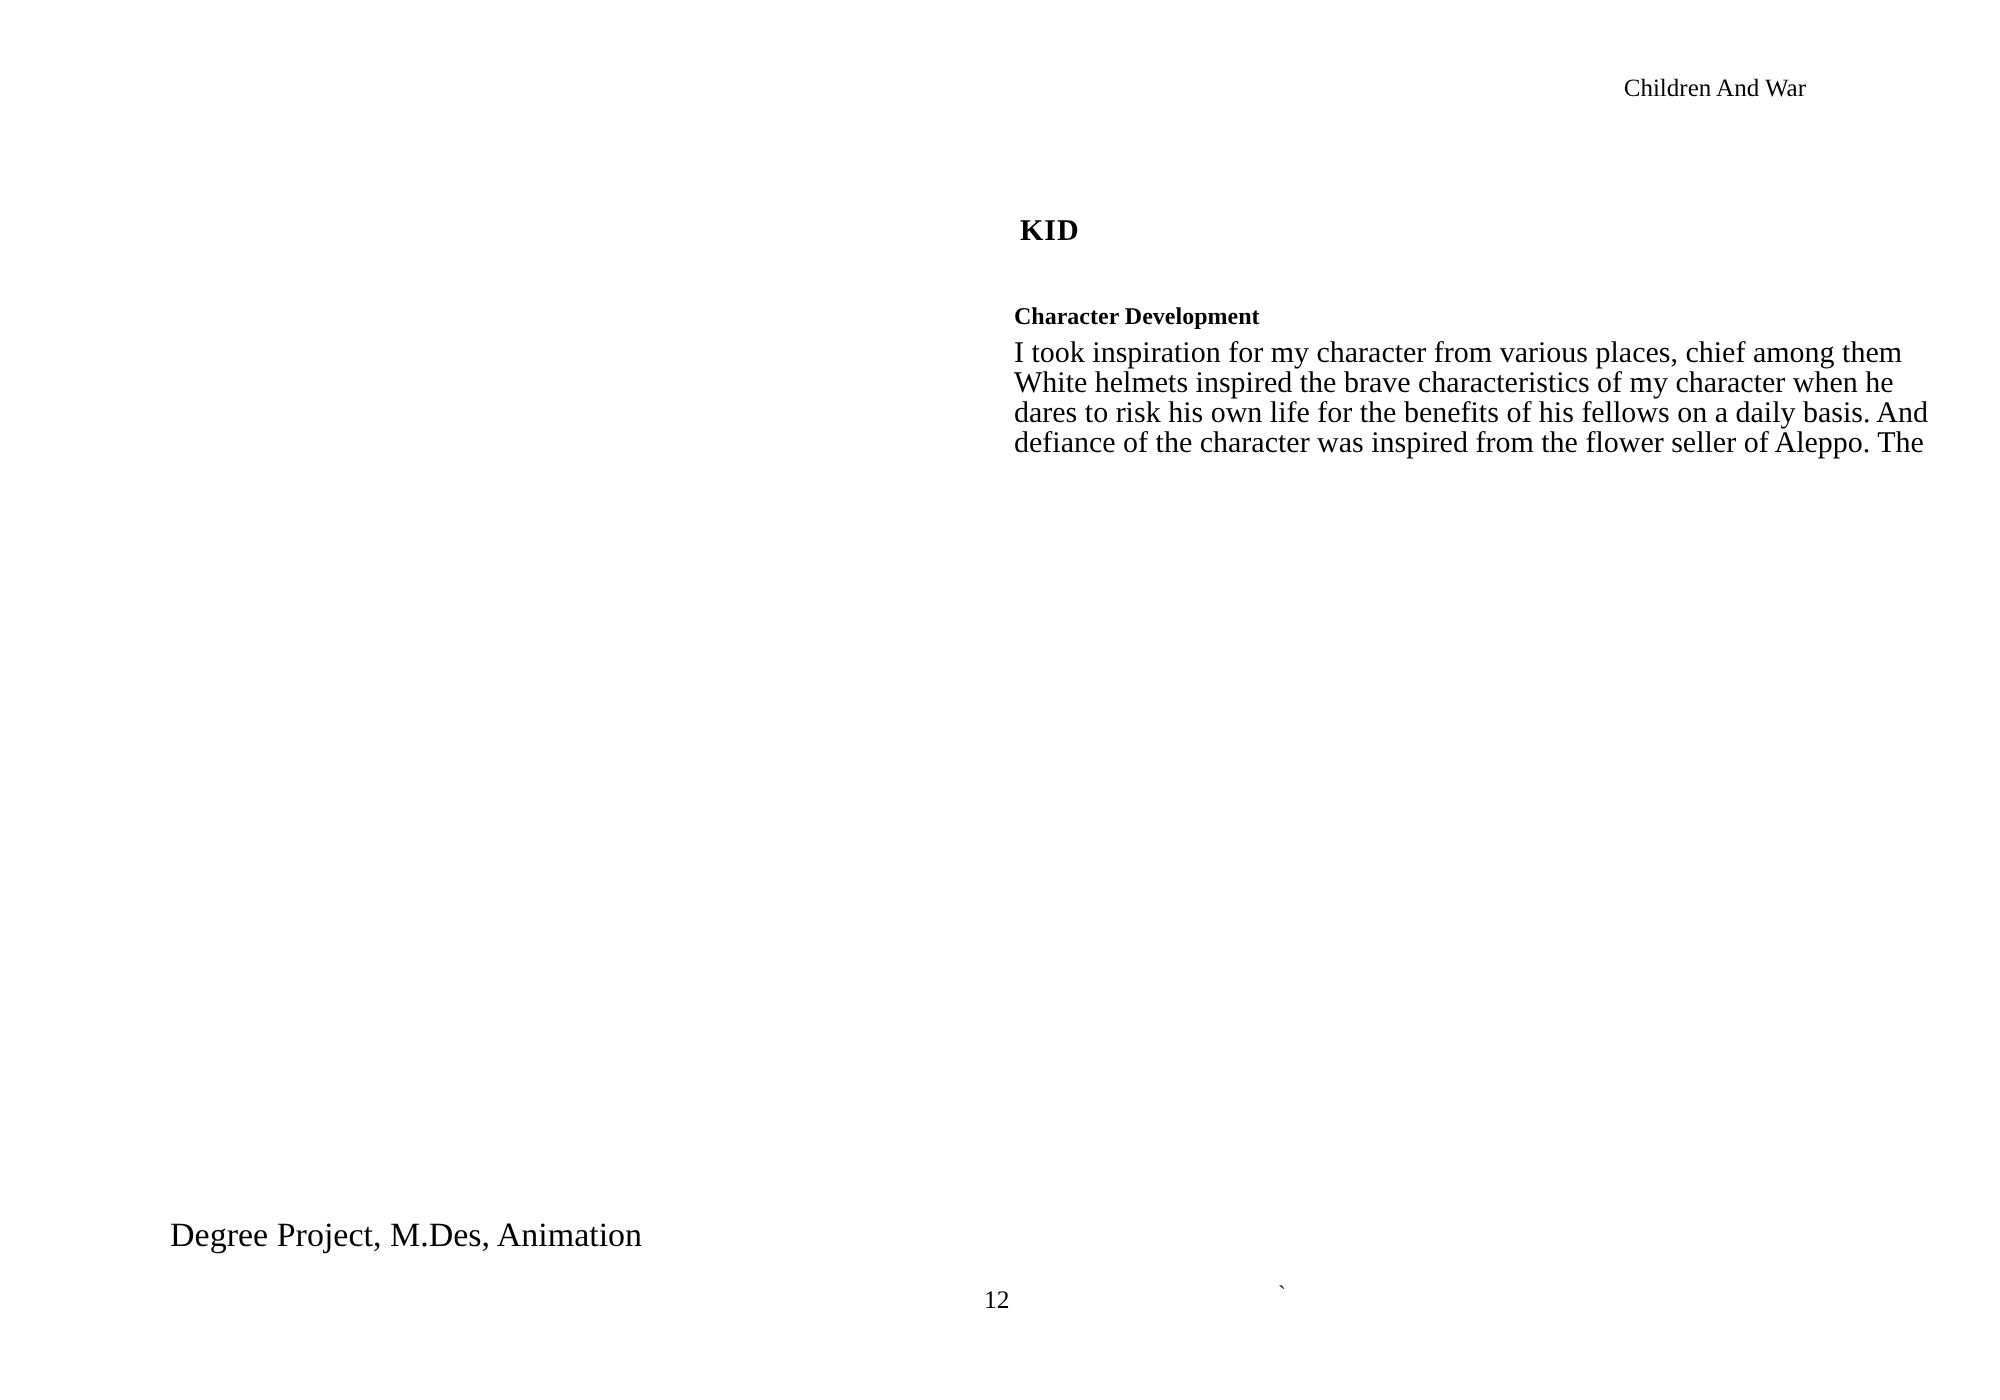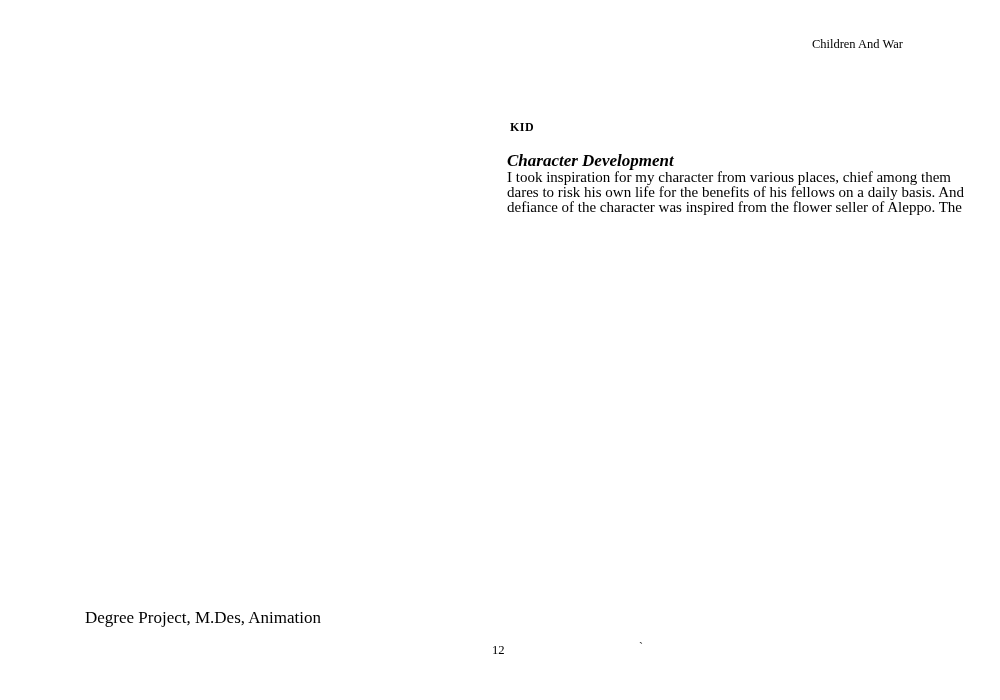--- a/index.html
+++ b/index.html
@@ -20,33 +20,32 @@
   .running-header {
     position: absolute;
     top: 37px;
     right: 97px;
     font-size: 12.5px;
     white-space: nowrap;
   }
   .doc-title {
     position: absolute;
     left: 510px;
-    top: 120px;
-    font-size: 12px;
+    top: 108px;
+    font-size: 15px;
     font-weight: bold;
     letter-spacing: 0.5px;
     white-space: nowrap;
   }
   .section-heading {
     position: absolute;
     left: 507px;
     top: 151px;
-    font-size: 17px;
+    font-size: 12px;
     font-weight: bold;
-    font-style: italic;
     white-space: nowrap;
   }
   .body-paragraph {
     position: absolute;
     left: 507px;
     top: 170px;
     font-size: 15px;
     line-height: 15px;
   }
   .body-paragraph .line {
@@ -79,20 +78,21 @@
 <div class="page">
 
   <div class="running-header">Children And War</div>
 
   <div class="doc-title">KID</div>
 
   <div class="section-heading">Character Development</div>
 
   <div class="body-paragraph">
     <div class="line">I took inspiration for my character from various places, chief among them</div>
+    <div class="line">White helmets inspired the brave characteristics of my character when he</div>
     <div class="line">dares to risk his own life for the benefits of his fellows on a daily basis. And</div>
     <div class="line">defiance of the character was inspired from the flower seller of Aleppo. The</div>
   </div>
 
   <div class="footer-left">Degree Project, M.Des, Animation</div>
 
   <div class="footer-page-number">12</div>
 
   <div class="footer-stray-mark">`</div>
 

